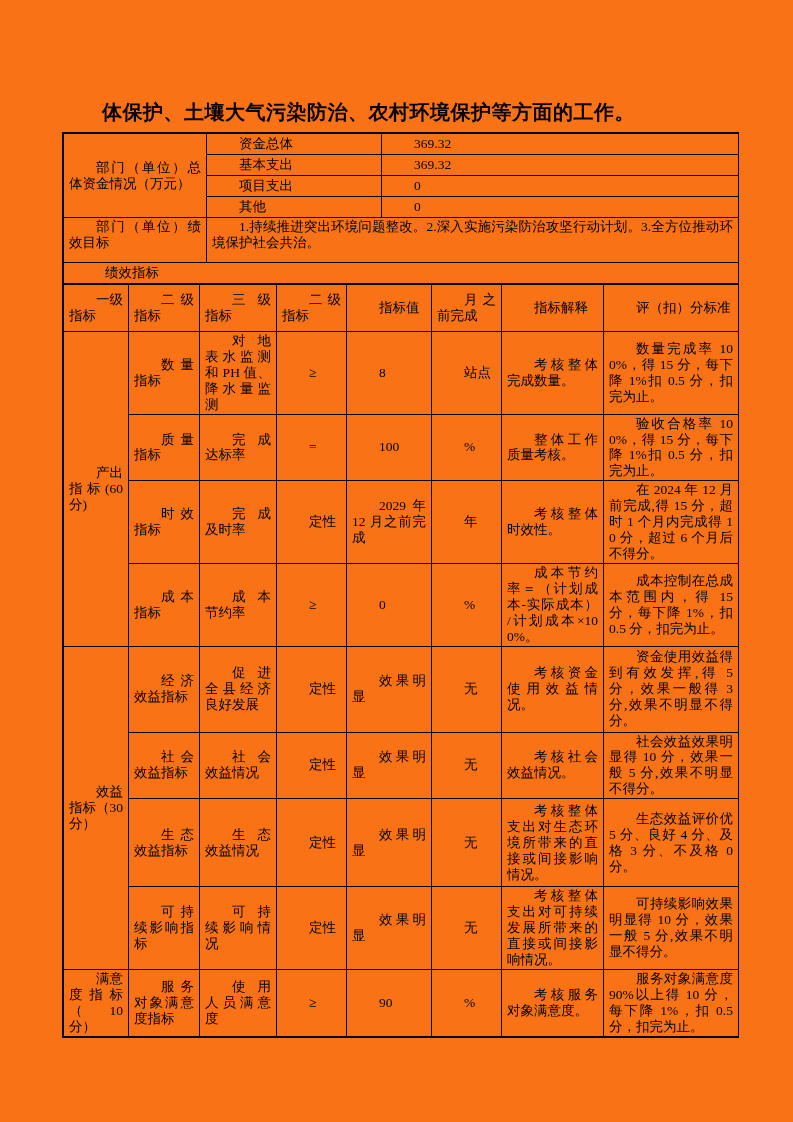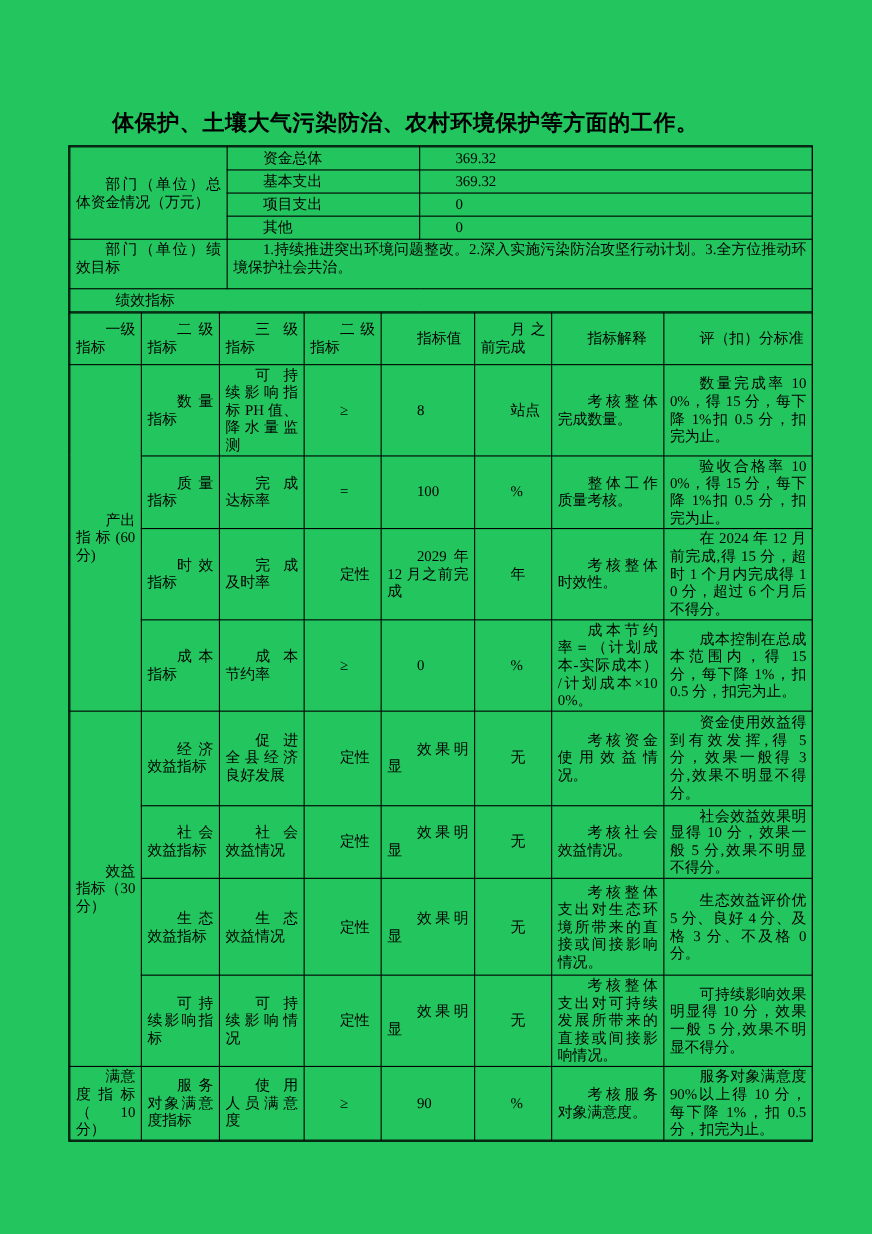--- a/index.html
+++ b/index.html
@@ -1,21 +1,21 @@
 <!DOCTYPE html>
 <html><head>
 <meta charset="utf-8">
 <style>
   html,body{margin:0;padding:0;background:#ffffff;}
   body{
     width:793px;height:1122px;overflow:hidden;
     font-family:"Liberation Serif","DejaVu Serif",serif;
     color:#000;
   }
-  .page{position:relative;width:793px;height:1122px;background:#22c55e;}
+  .page{position:relative;width:793px;height:1122px;background:#f97316;}
   .heading{
     padding-top:100px;margin:0 56px 7px 62px;
     font-family:"Liberation Sans","DejaVu Sans",sans-serif;
     font-weight:bold;font-size:20px;line-height:1.25;
     text-indent:2em;letter-spacing:0.5px;
   }
   .tables{width:675px;margin-left:62px;border:1px solid #000;}
   table.t{border-collapse:collapse;table-layout:fixed;width:675px;}
   table.t td{
     border:1px solid #000;
@@ -108,21 +108,21 @@
         <td>二级指标</td>
         <td>指标值</td>
         <td>月之前完成</td>
         <td>指标解释</td>
         <td>评（扣）分标准</td>
       </tr>
 
       <tr class="r1">
         <td rowspan="4" class="vtop">产出指标(60 分)</td>
         <td>数量指标</td>
-        <td>可持续影响指标 PH 值、降水量监测</td>
+        <td>对地表水监测和 PH 值、降水量监测</td>
         <td>≥</td>
         <td>8</td>
         <td>站点</td>
         <td>考核整体完成数量。</td>
         <td>数量完成率 100%，得 15 分，每下降 1%扣 0.5 分，扣完为止。</td>
       </tr>
       <tr class="r2">
         <td>质量指标</td>
         <td>完成达标率</td>
         <td>=</td>

